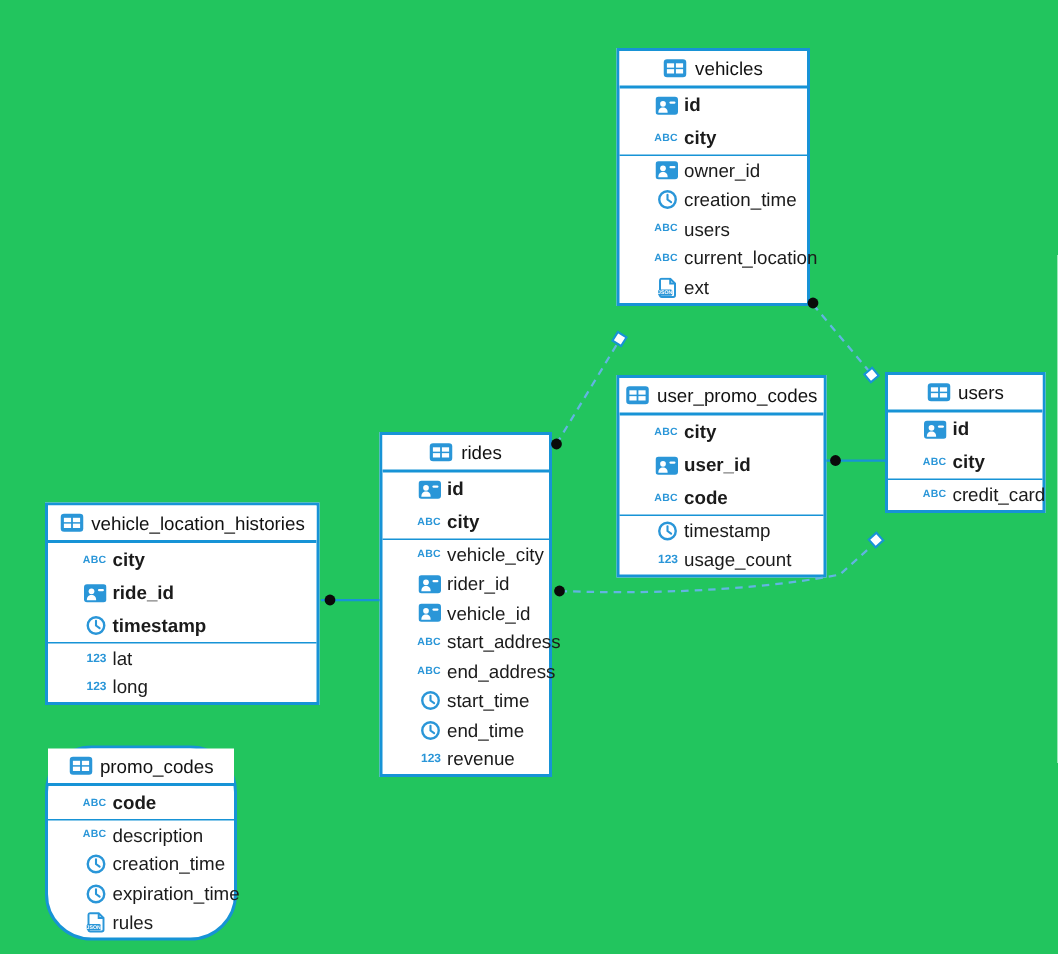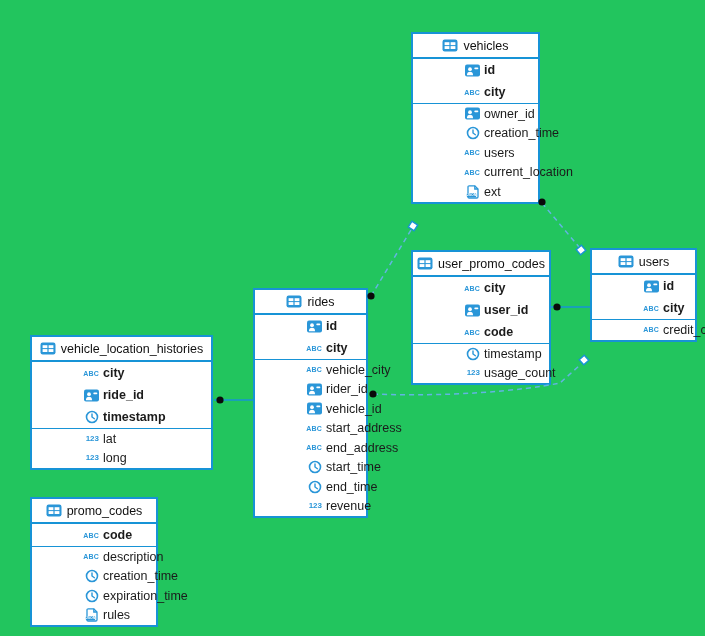--- a/index.html
+++ b/index.html
@@ -27,21 +27,20 @@
     white-space:nowrap;
     background:#ffffff;
   }
   .tpk{border-bottom:1px solid #1793d6;}
   .row{
     height:19.5px;
     display:flex;align-items:center;
     padding-left:22px;
     font-size:12.5px;
     white-space:nowrap;
-    margin-left:28px;
   }
   .row.pk{height:22px;font-weight:700;}
   .cicon{
     width:17px;min-width:17px;
     display:inline-flex;align-items:center;justify-content:flex-end;
     margin-right:4px;
   }
   .abc{
     font-size:7px;font-weight:800;color:#2a96d8;letter-spacing:.2px;line-height:1;
   }
@@ -413,21 +412,21 @@
         </div>
         <div class="row">
           <span class="cicon">
             <span class="abc num">123</span>
           </span>
           <span class="cname">long</span>
         </div>
       </div>
   </div>
 
-  <div class="table" style="left:30px;top:497px;width:128px;">
+  <div class="table" style="left:30px;top:497px;width:128px;border-radius:31px;">
     <div class="thead">
       <span class="cicon" style="width:16px;min-width:16px;margin-right:0;">
           <svg width="16" height="13" viewBox="0 0 16 13">
             <rect x="0.5" y="0.5" width="15" height="12" rx="2.2" fill="#2a96d8"></rect>
             <rect x="2.6" y="3.2" width="4.8" height="2.9" fill="#fff"></rect>
             <rect x="8.6" y="3.2" width="4.8" height="2.9" fill="#fff"></rect>
             <rect x="2.6" y="7.1" width="4.8" height="2.9" fill="#fff"></rect>
             <rect x="8.6" y="7.1" width="4.8" height="2.9" fill="#fff"></rect>
           </svg>
         </span>

